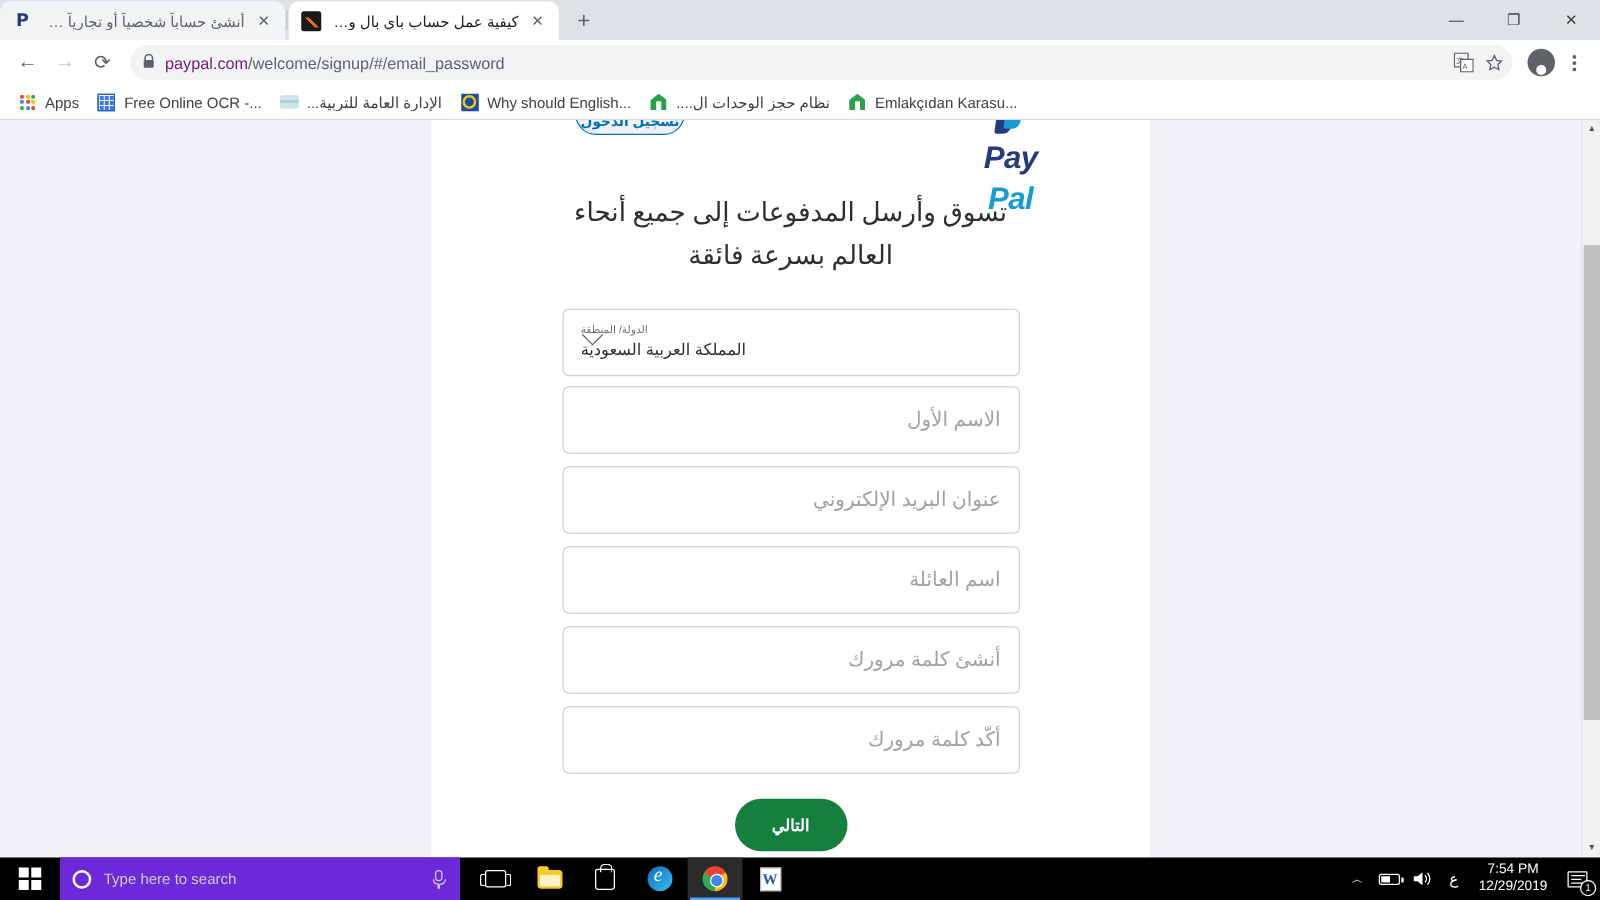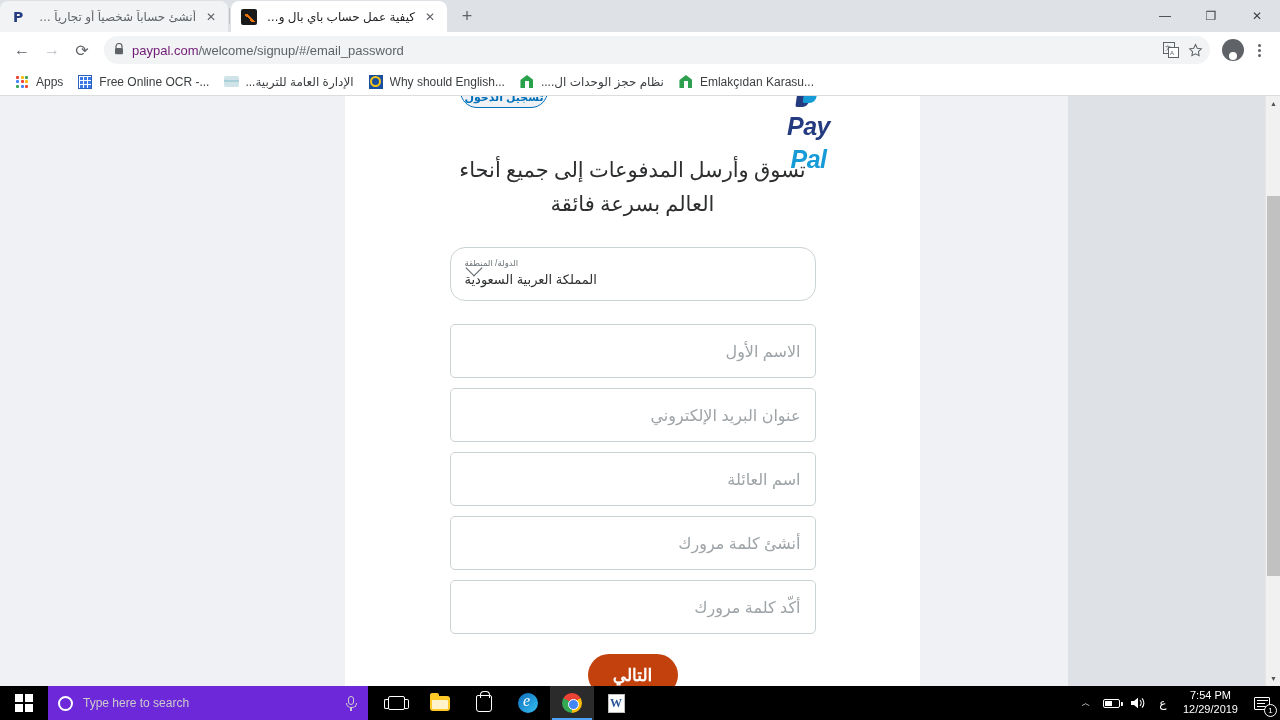--- a/index.html
+++ b/index.html
@@ -133,21 +133,21 @@
   .ico-wave { width: 15px; height: 11px; background: linear-gradient(#cfe3e8 35%, #a9cfd8 35%, #a9cfd8 55%, #cfe3e8 55%); border-radius: 2px; }
   .ico-blue-eye { width: 14px; height: 14px; background: #1a4fa0; display: flex; align-items: center; justify-content: center; }
   .ico-blue-eye::after { content: ""; width: 7px; height: 7px; border-radius: 50%; border: 2px solid #f5c518; }
   .ico-green-house { width: 13px; height: 13px; background: #27a14a; clip-path: polygon(50% 0, 100% 38%, 100% 100%, 0 100%, 0 38%); position: relative; }
   .ico-green-house::after { content: ""; position: absolute; left: 4.5px; top: 6px; width: 4px; height: 7px; background: #fff; }
   .ico-green-house2 { width: 13px; height: 13px; background: #2e9e4f; clip-path: polygon(50% 0, 100% 38%, 100% 100%, 0 100%, 0 38%); position: relative; }
   .ico-green-house2::after { content: ""; position: absolute; left: 4.5px; top: 6px; width: 4px; height: 7px; background: #fff; }
 
   
   .viewport {
-    position: absolute; top: 96px; left: 0; width: 1068px; height: 590px;
+    position: absolute; top: 96px; left: 0; width: 1280px; height: 590px;
     background: #eff1f5; overflow: hidden;
   }
   .page-card {
     position: absolute; left: 345px; top: -10px; width: 575px; min-height: 610px;
     background: #ffffff;
   }
   .pp-header-login {
     position: absolute; left: 115px; top: -12px;
     width: 88px; height: 34px; border: 1px solid #0070ba; border-radius: 17px;
     background: #eff1f5;
@@ -198,26 +198,26 @@
   .select-field .sel-value { font-size: 13px; color: #2c2e2f; line-height: 1.5; }
   .select-field .chev {
     position: absolute; left: 14px; top: 50%; transform: translateY(-60%);
     width: 15px; height: 15px;
   }
   .select-field .chev::after {
     content: ""; display: block; width: 11px; height: 11px;
     border-right: 1.6px solid #5b6368; border-bottom: 1.6px solid #5b6368;
     transform: rotate(45deg); margin-top: -3px;
   }
-  .gap-a { margin-bottom: 23px; border-radius: 15px; }
+  .gap-a { margin-bottom: 8px; }
   .gap-b { margin-bottom: 10px; }
   .submit-row { display: flex; justify-content: center; margin-top: 20px; }
   .btn-next {
-    width: 90px; height: 42px; border-radius: 21px; background: #c2410c;
-    color: #ffffff; font-size: 17px; font-weight: bold;
+    width: 90px; height: 42px; border-radius: 21px; background: #15803d;
+    color: #ffffff; font-size: 13px; font-weight: bold;
     display: flex; align-items: center; justify-content: center;
     border: none; direction: rtl;
   }
 
   
   .scrollbar {
     position: absolute; right: 0; top: 96px; width: 15px; height: 590px;
     background: #f1f1f1; border-left: 1px solid #e4e4e4;
   }
   .sb-arrow { width: 15px; height: 15px; display: flex; align-items: center; justify-content: center; color: #50555a; font-size: 7px; }

